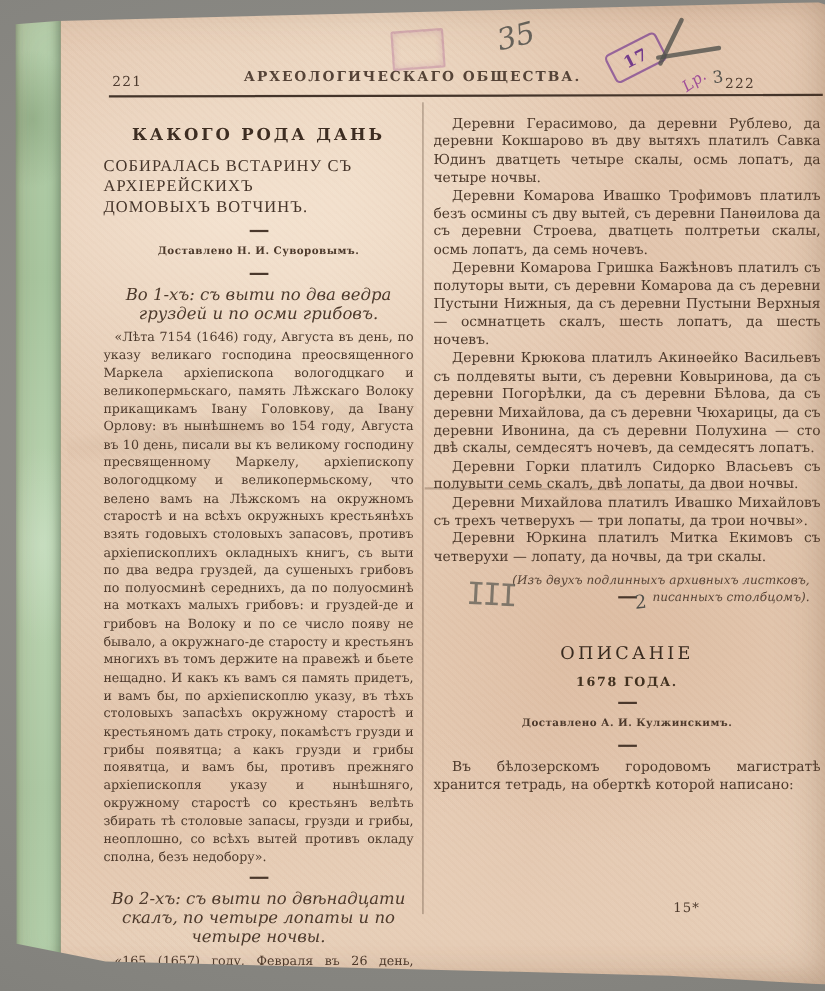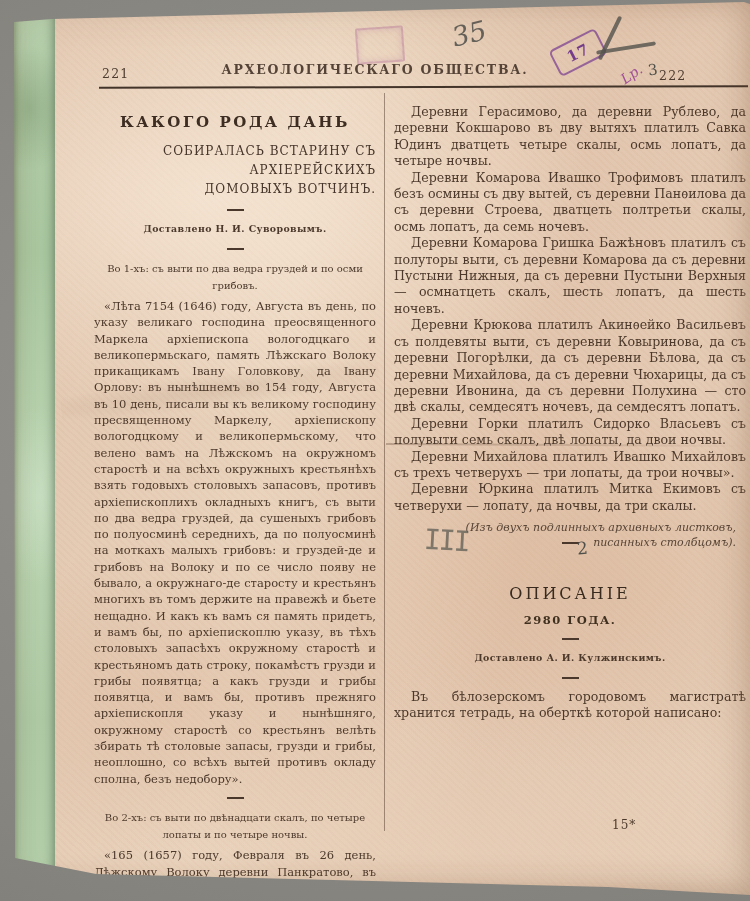--- a/index.html
+++ b/index.html
@@ -40,24 +40,24 @@
     font-size:12.5px;letter-spacing:1.8px;color:#554337;font-weight:bold;}
   .head-rule{position:absolute;left:99px;top:86px;width:649px;height:2px;background:#43342a;transform:rotate(-.12deg);}
   .col-divider{position:absolute;left:384px;top:93px;width:1px;height:738px;background:rgba(82,60,44,.5);}
 
   
   .leftcol{position:absolute;left:94px;top:110px;width:282px;color:#4c392b;
     font-size:11.5px;line-height:16.3px;text-align:justify;}
   .rightcol{position:absolute;left:394px;top:104px;width:352px;color:#4c392b;
     font-size:12.6px;line-height:16.4px;text-align:justify;}
   .a1-title{font-size:15px;font-weight:bold;letter-spacing:2.6px;text-align:center;color:#3d2d22;margin:4px 0 0;}
-  .a1-sub{font-size:12px;letter-spacing:1px;text-align:right;line-height:19px;color:#46352a;margin-top:12px;}
+  .a1-sub{font-size:15px;letter-spacing:1px;text-align:left;line-height:19px;color:#46352a;margin-top:12px;font-family:Liberation Serif, serif;}
   .dash{width:17px;height:2px;background:#4a382c;margin:10px auto 10px;}
   .byline{font-size:9.4px;font-weight:bold;text-align:center;letter-spacing:.4px;color:#4c392b;}
-  .intro{text-align:center;line-height:17.2px;font-size:10px;margin:6px 0 4px;}
+  .intro{font-style:italic;text-align:center;line-height:17.2px;font-size:15px;margin:6px 0 4px;}
   .para{margin:0;text-indent:17px;}
   .para.q{text-indent:10px;}
   .source-note{font-style:italic;font-size:11px;text-align:right;line-height:15px;margin:6px 10px 0;color:#574436;}
 
   
   .a2{position:absolute;left:394px;top:542px;width:352px;color:#4c392b;font-size:12.6px;line-height:16.2px;text-align:justify;}
   .a2 .dash0{margin:0 auto 0;}
   .a2-title{font-size:16px;font-weight:normal;letter-spacing:3px;text-align:center;color:#382a1f;margin-top:42px;}
   .a2-sub{font-size:13px;font-weight:bold;letter-spacing:2px;text-align:center;color:#40301f;margin-top:15px;}
   .a2-year{font-size:11.5px;font-weight:bold;letter-spacing:1.5px;text-align:center;color:#40301f;margin-top:10px;}
@@ -119,21 +119,21 @@
       <p class="para">Деревни Крюкова платилъ Акинѳейко Васильевъ съ полдевяты выти, съ деревни Ковыринова, да съ деревни Погорѣлки, да съ деревни Бѣлова, да съ деревни Михайлова, да съ деревни Чюхарицы, да съ деревни Ивонина, да съ деревни Полухина — сто двѣ скалы, семдесятъ ночевъ, да семдесятъ лопатъ.</p>
       <p class="para">Деревни Горки платилъ Сидорко Власьевъ съ полувыти семь скалъ, двѣ лопаты, да двои ночвы.</p>
       <p class="para">Деревни Михайлова платилъ Ивашко Михайловъ съ трехъ четверухъ — три лопаты, да трои ночвы».</p>
       <p class="para">Деревни Юркина платилъ Митка Екимовъ съ четверухи — лопату, да ночвы, да три скалы.</p>
       <div class="source-note">(Изъ двухъ подлинныхъ архивныхъ листковъ, писанныхъ столбцомъ).</div>
     </div>
 
     <div class="a2">
       <div class="dash dash0"></div>
       <div class="a2-title">ОПИСАНІЕ</div>
-      <div class="a2-year">2980 ГОДА.</div>
+      <div class="a2-year">1678 ГОДА.</div>
       <div class="dash"></div>
       <div class="byline">Доставлено А. И. Кулжинскимъ.</div>
       <div class="dash"></div>
       <p class="para">Въ бѣлозерскомъ городовомъ магистратѣ хранится тетрадь, на оберткѣ которой написано:</p>
     </div>
 
     <div class="sig">15*</div>
 
     <div class="pencil pencil-35">35</div>
     <div class="faded-stamp"></div>

